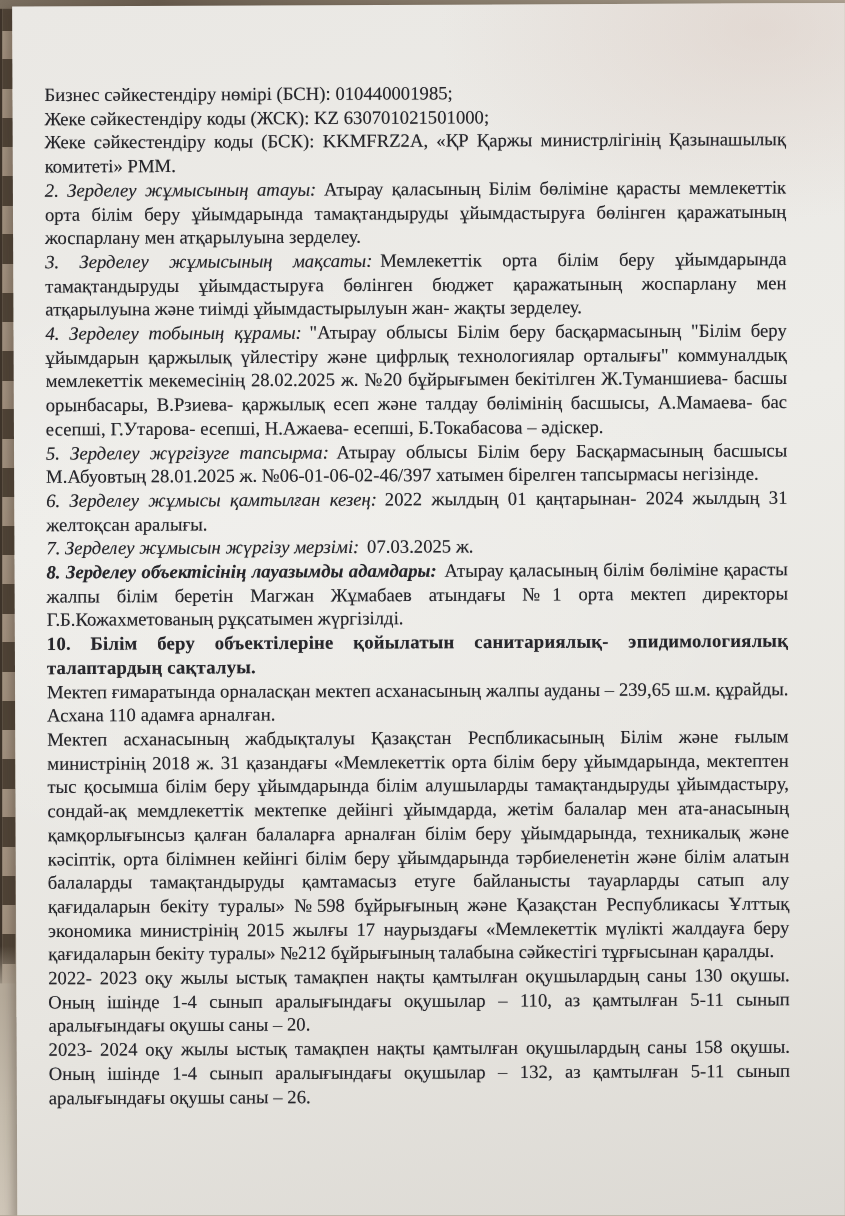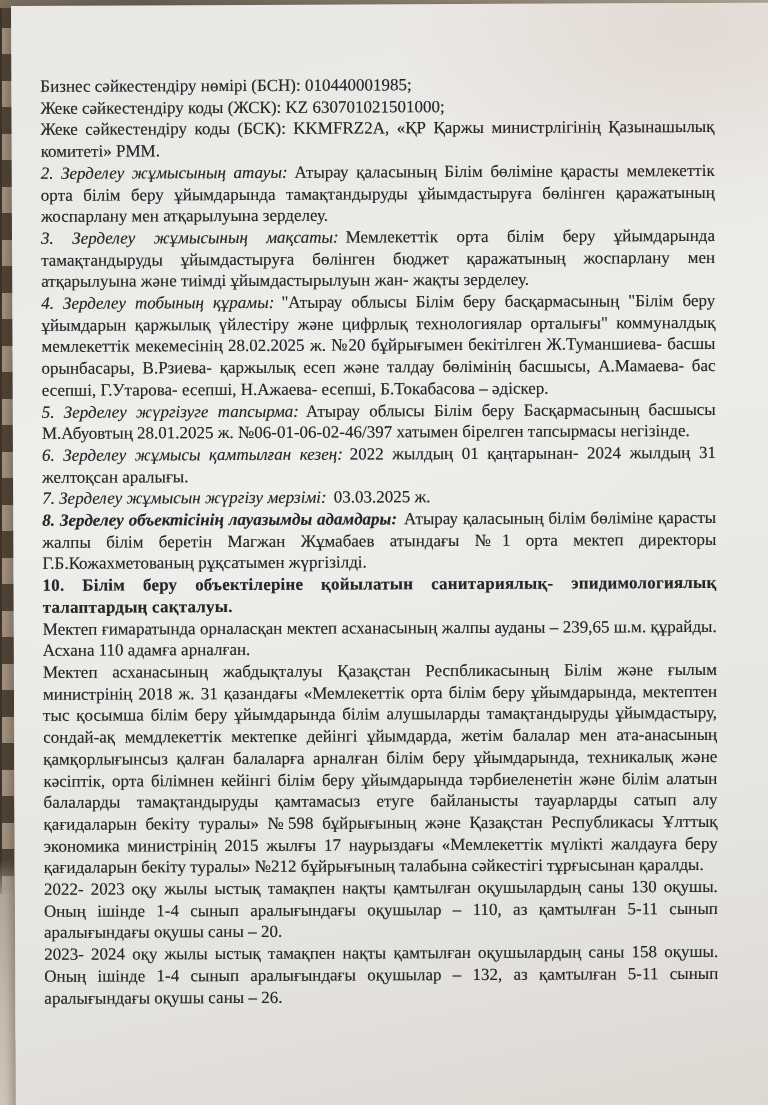--- a/index.html
+++ b/index.html
@@ -92,21 +92,21 @@
 
       <p class="para">
         <span class="lead">5. Зерделеу жүргізуге тапсырма:</span><span>Атырау облысы Білім беру Басқармасының басшысы М.Абуовтың 28.01.2025 ж. №06-01-06-02-46/397 хатымен бірелген тапсырмасы негізінде.</span>
       </p>
 
       <p class="para">
         <span class="lead">6. Зерделеу жұмысы қамтылған кезең:</span><span>2022 жылдың 01 қаңтарынан- 2024 жылдың 31 желтоқсан аралығы.</span>
       </p>
 
       <p class="para">
-        <span class="lead">7. Зерделеу жұмысын жүргізу мерзімі:</span><span>03.03.2025 ж.</span>
+        <span class="lead">7. Зерделеу жұмысын жүргізу мерзімі:</span><span>07.03.2025 ж.</span>
       </p>
 
       <p class="para">
         <span class="lead-bold">8. Зерделеу объектісінің лауазымды адамдары:</span><span>Атырау қаласының білім бөліміне қарасты жалпы білім беретін Магжан Жұмабаев атындағы №1  орта мектеп директоры Г.Б.Кожахметованың рұқсатымен жүргізілді.</span>
       </p>
 
       <p class="para para-bold">10. Білім беру объектілеріне қойылатын санитариялық- эпидимологиялық талаптардың сақталуы.</p>
 
       <p class="para">Мектеп ғимаратында орналасқан мектеп асханасының жалпы ауданы – 239,65 ш.м. құрайды. Асхана 110 адамға арналған.</p>
 

